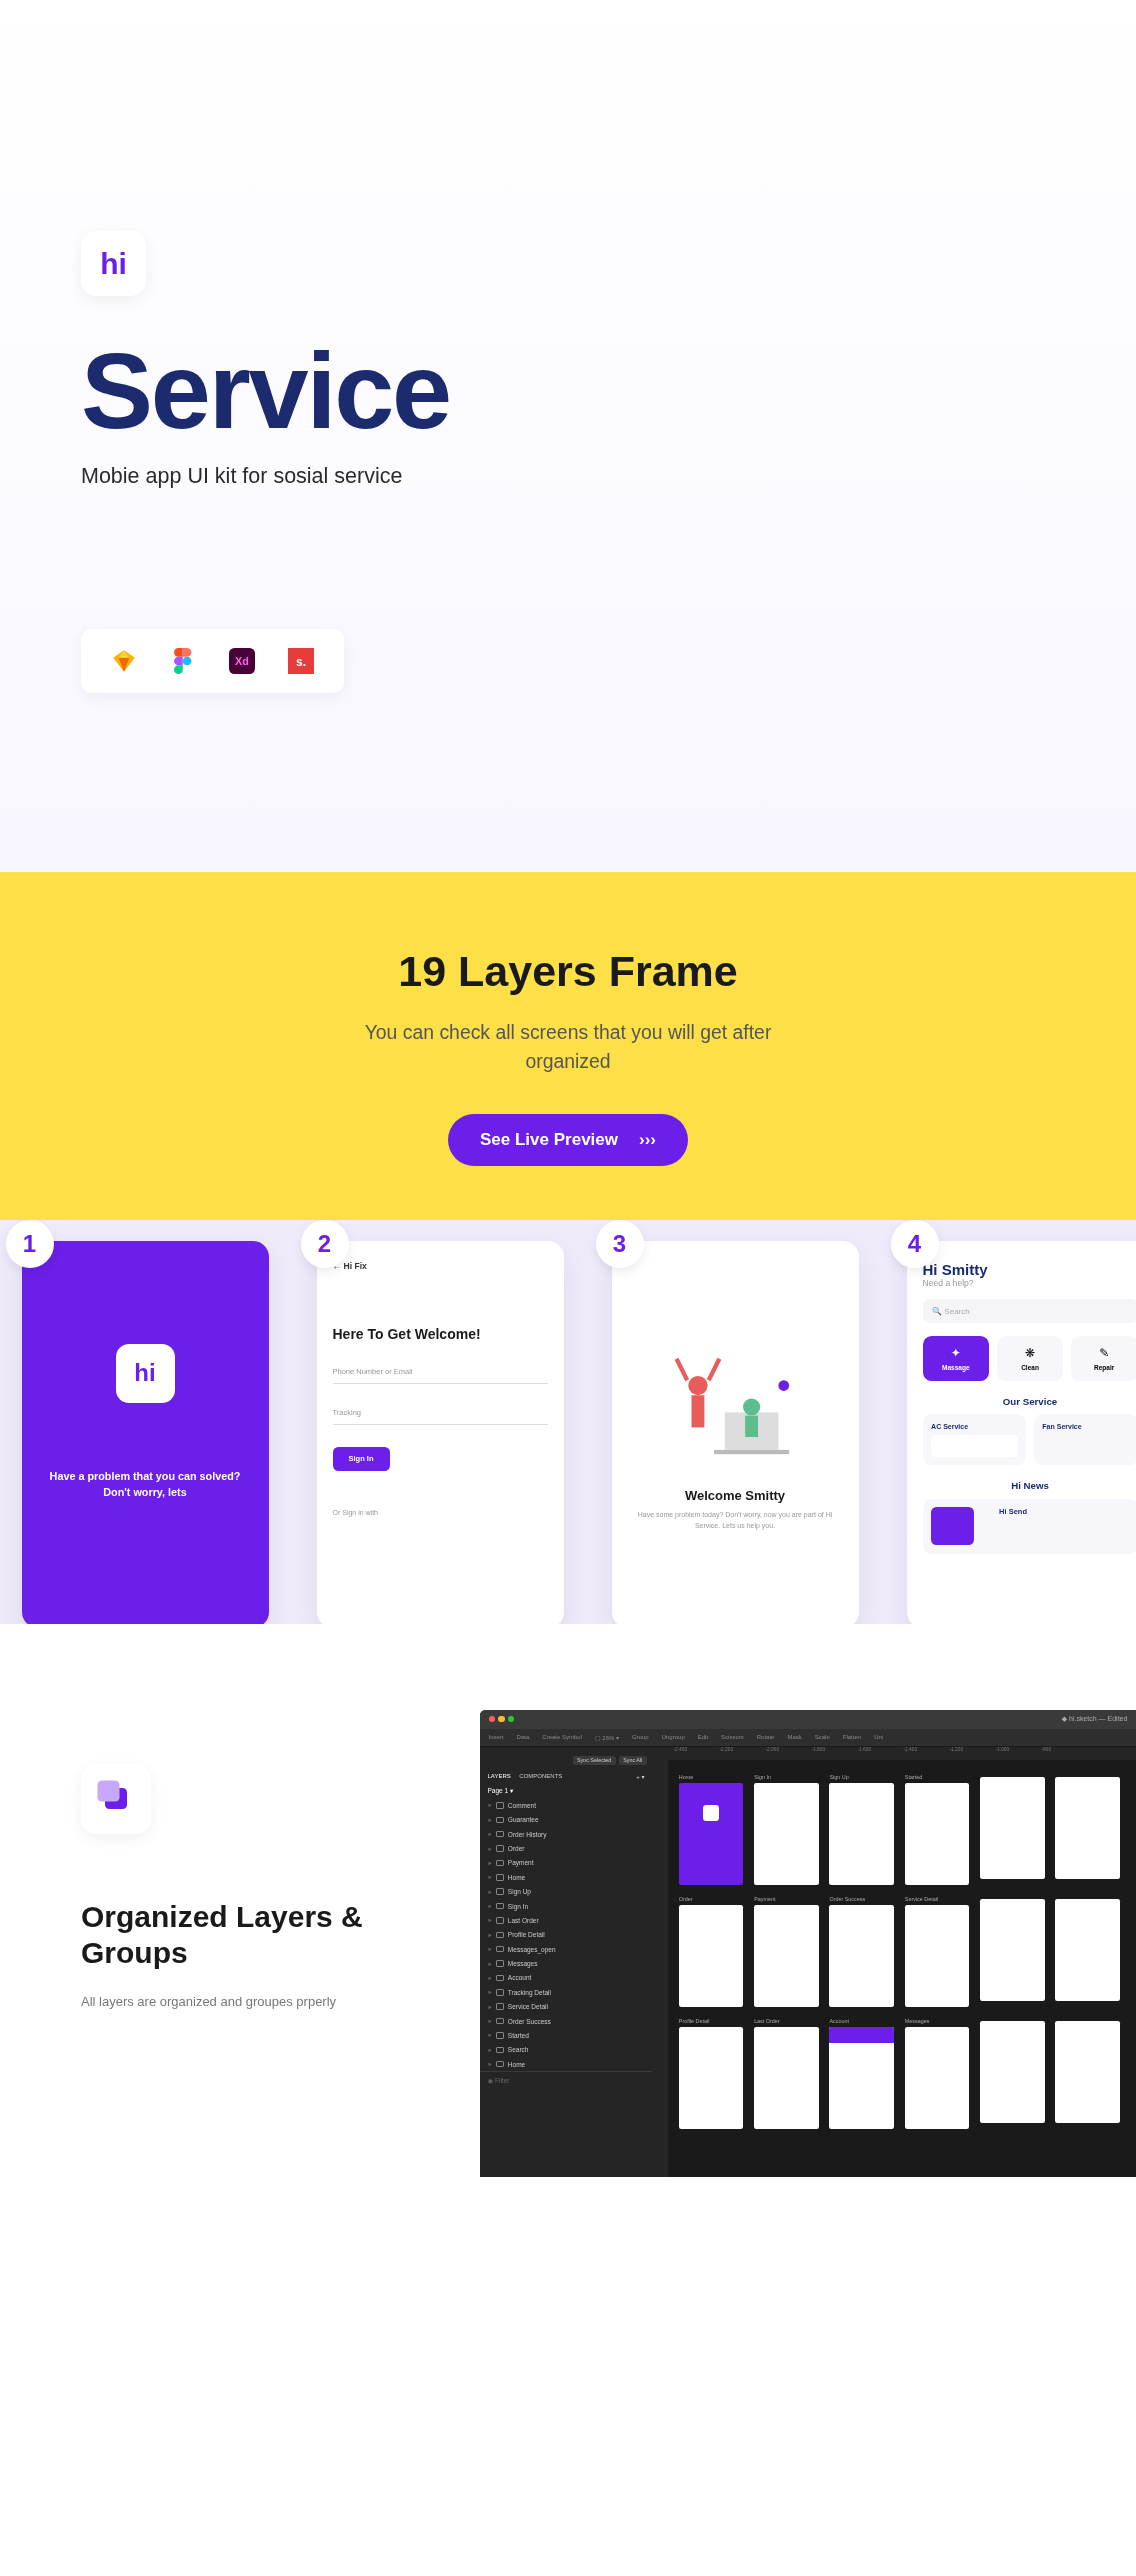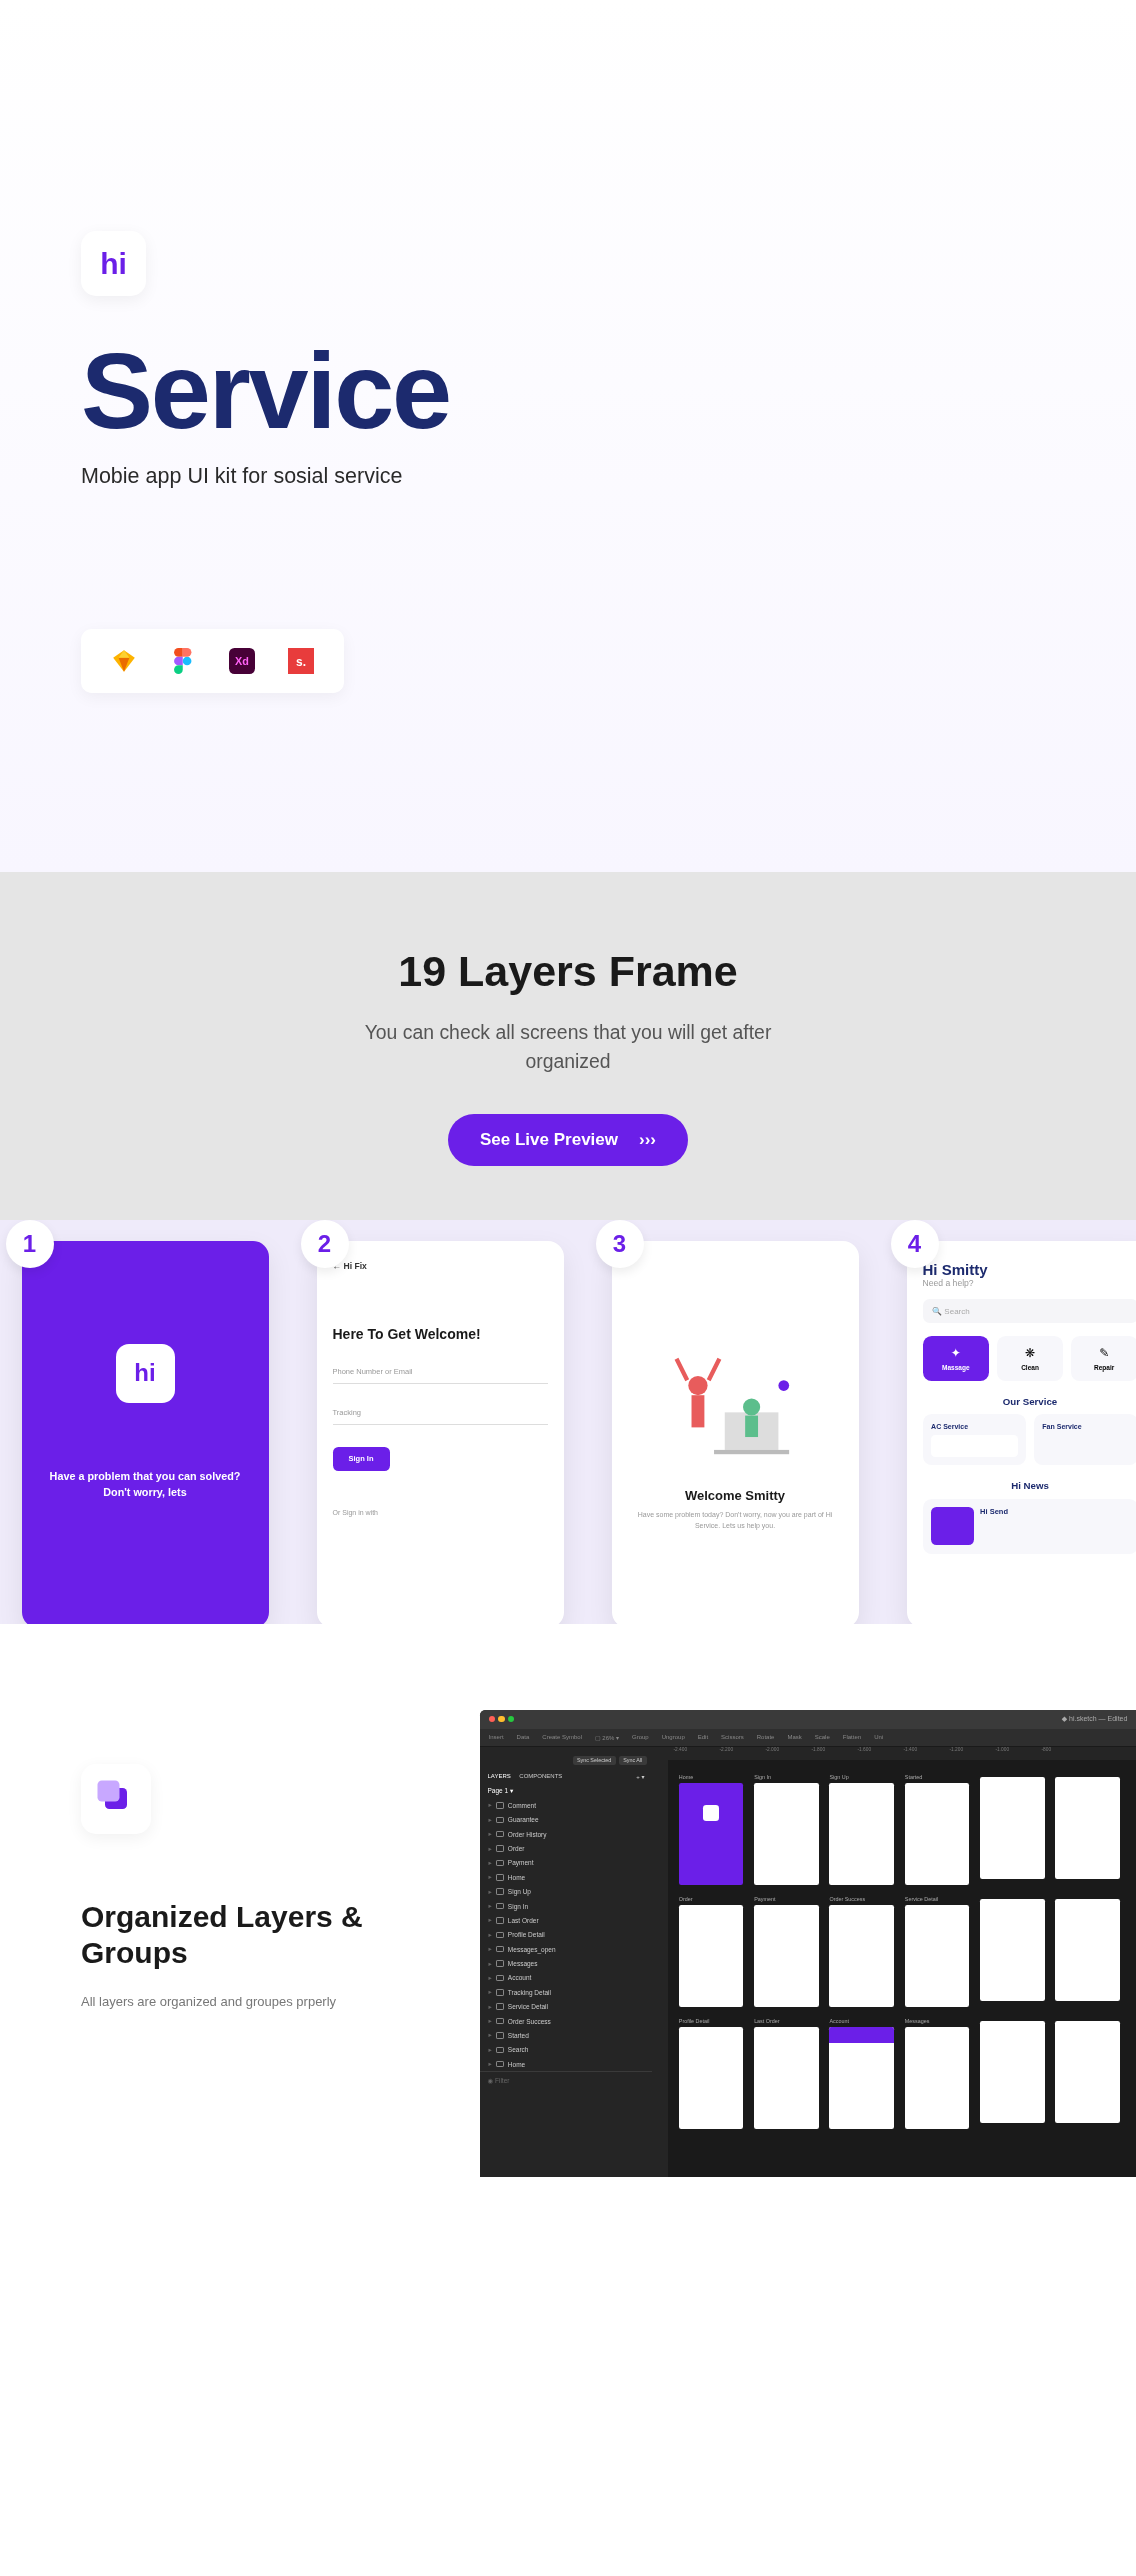--- a/index.html
+++ b/index.html
@@ -18,25 +18,25 @@
 .p-search{background:#f5f5f8;border-radius:6.5px;padding:7.5px 9.7px;margin-top:10.8px;color:#aaa;font-size:8px}
 .p-cats{display:flex;gap:7.5px;margin-top:13px}
 .p-cat{flex:1;background:#f7f7fb;border-radius:8.6px;padding:9.7px 3.2px;text-align:center}
 .p-cat.active{background:#6B1FE8;color:#fff}
 .p-cat-icon{font-size:12px}
 .p-cat-label{font-size:6.5px;font-weight:600;margin-top:4.3px}
 .p-section{font-weight:800;color:#1C2A6E;font-size:9.7px;margin-top:15px;display:flex;justify-content:center}
 .p-services{display:flex;gap:7.5px;margin-top:7.5px}
 .p-svc{flex:1;background:#f7f7fb;border-radius:8.6px;padding:8.6px}
 .p-svc-t{font-weight:700;font-size:7px;color:#1C2A6E}
-.p-news{display:flex;gap:6px;margin-top:7.5px;background:#f7f7fb;border-radius:8.6px;padding:8.6px}
+.p-news{display:flex;gap:25px;margin-top:7.5px;background:#f7f7fb;border-radius:8.6px;padding:8.6px}
 .p-news-img{width:43px;height:38px;background:#6B1FE8;border-radius:5.4px}
 .p-news-t{font-weight:800;color:#1C2A6E;font-size:7.5px}
 
-.frames{background:#e5e5e5;padding:75px 0 54px;text-align:center}
+.frames{background:#fde047;padding:75px 0 54px;text-align:center}
 .frames-title{font-size:43px;font-weight:900;color:#1a1a1a}
 .frames-sub{font-size:19.4px;color:#555;margin-top:21.5px;max-width:484px;margin-left:auto;margin-right:auto;line-height:1.5}
 .preview-btn{display:inline-flex;align-items:center;gap:21px;background:#6B1FE8;color:#fff;font-weight:800;font-size:17px;padding:16px 32px;border-radius:32px;margin-top:38px;border:none;cursor:pointer}
 
 .screens{background:#EFEBFA;padding:21.5px 21.5px 0;display:flex;gap:48px;overflow:hidden;height:404px}
 .screen-wrap{position:relative}
 .screen-num{position:absolute;top:-21.5px;left:-16px;width:48px;height:48px;background:#fff;border-radius:50%;display:flex;align-items:center;justify-content:center;font-size:24px;font-weight:900;color:#6B1FE8;z-index:2;box-shadow:0 4.3px 10.8px rgba(0,0,0,0.08)}
 .screen{width:247px;background:#fff;border-radius:16px;box-shadow:0 10.8px 27px rgba(0,0,0,0.08);padding:20px 16px;height:387px}
 .screen.purple{background:#6B1FE8;color:#fff;padding-top:81px}
 .s-logo{width:59px;height:59px;background:#fff;border-radius:13px;margin:21.5px auto;display:flex;align-items:center;justify-content:center}

